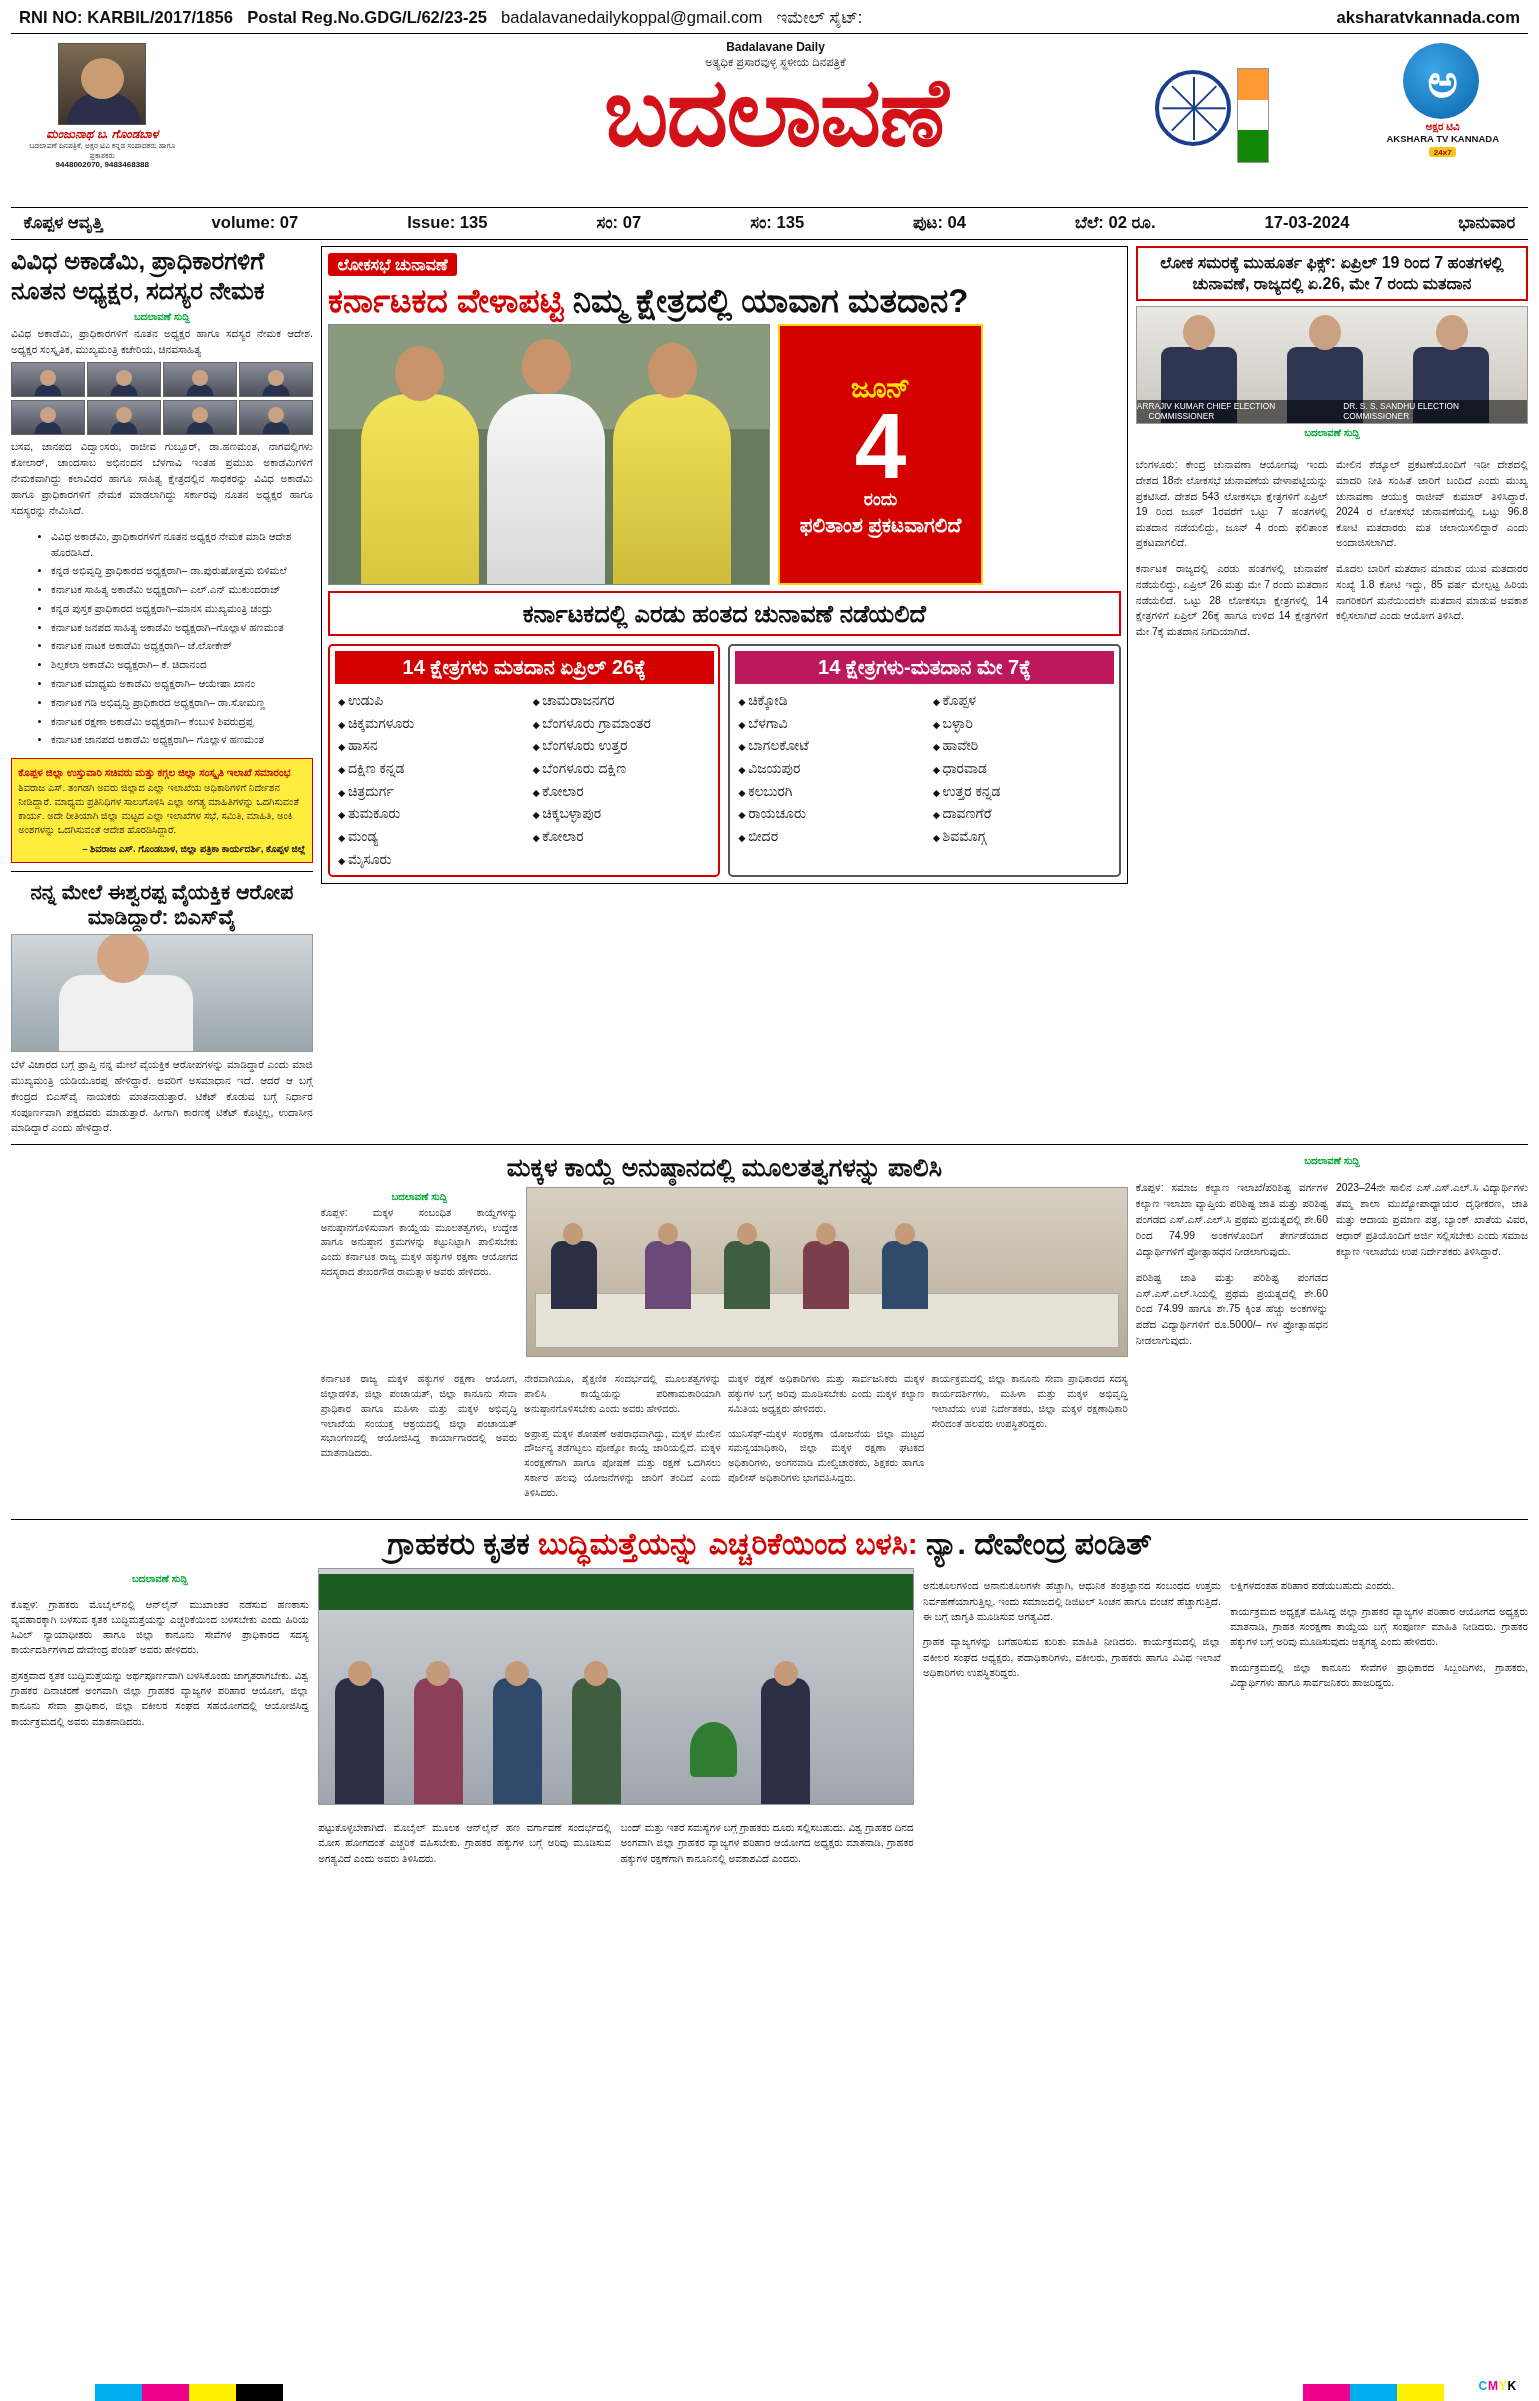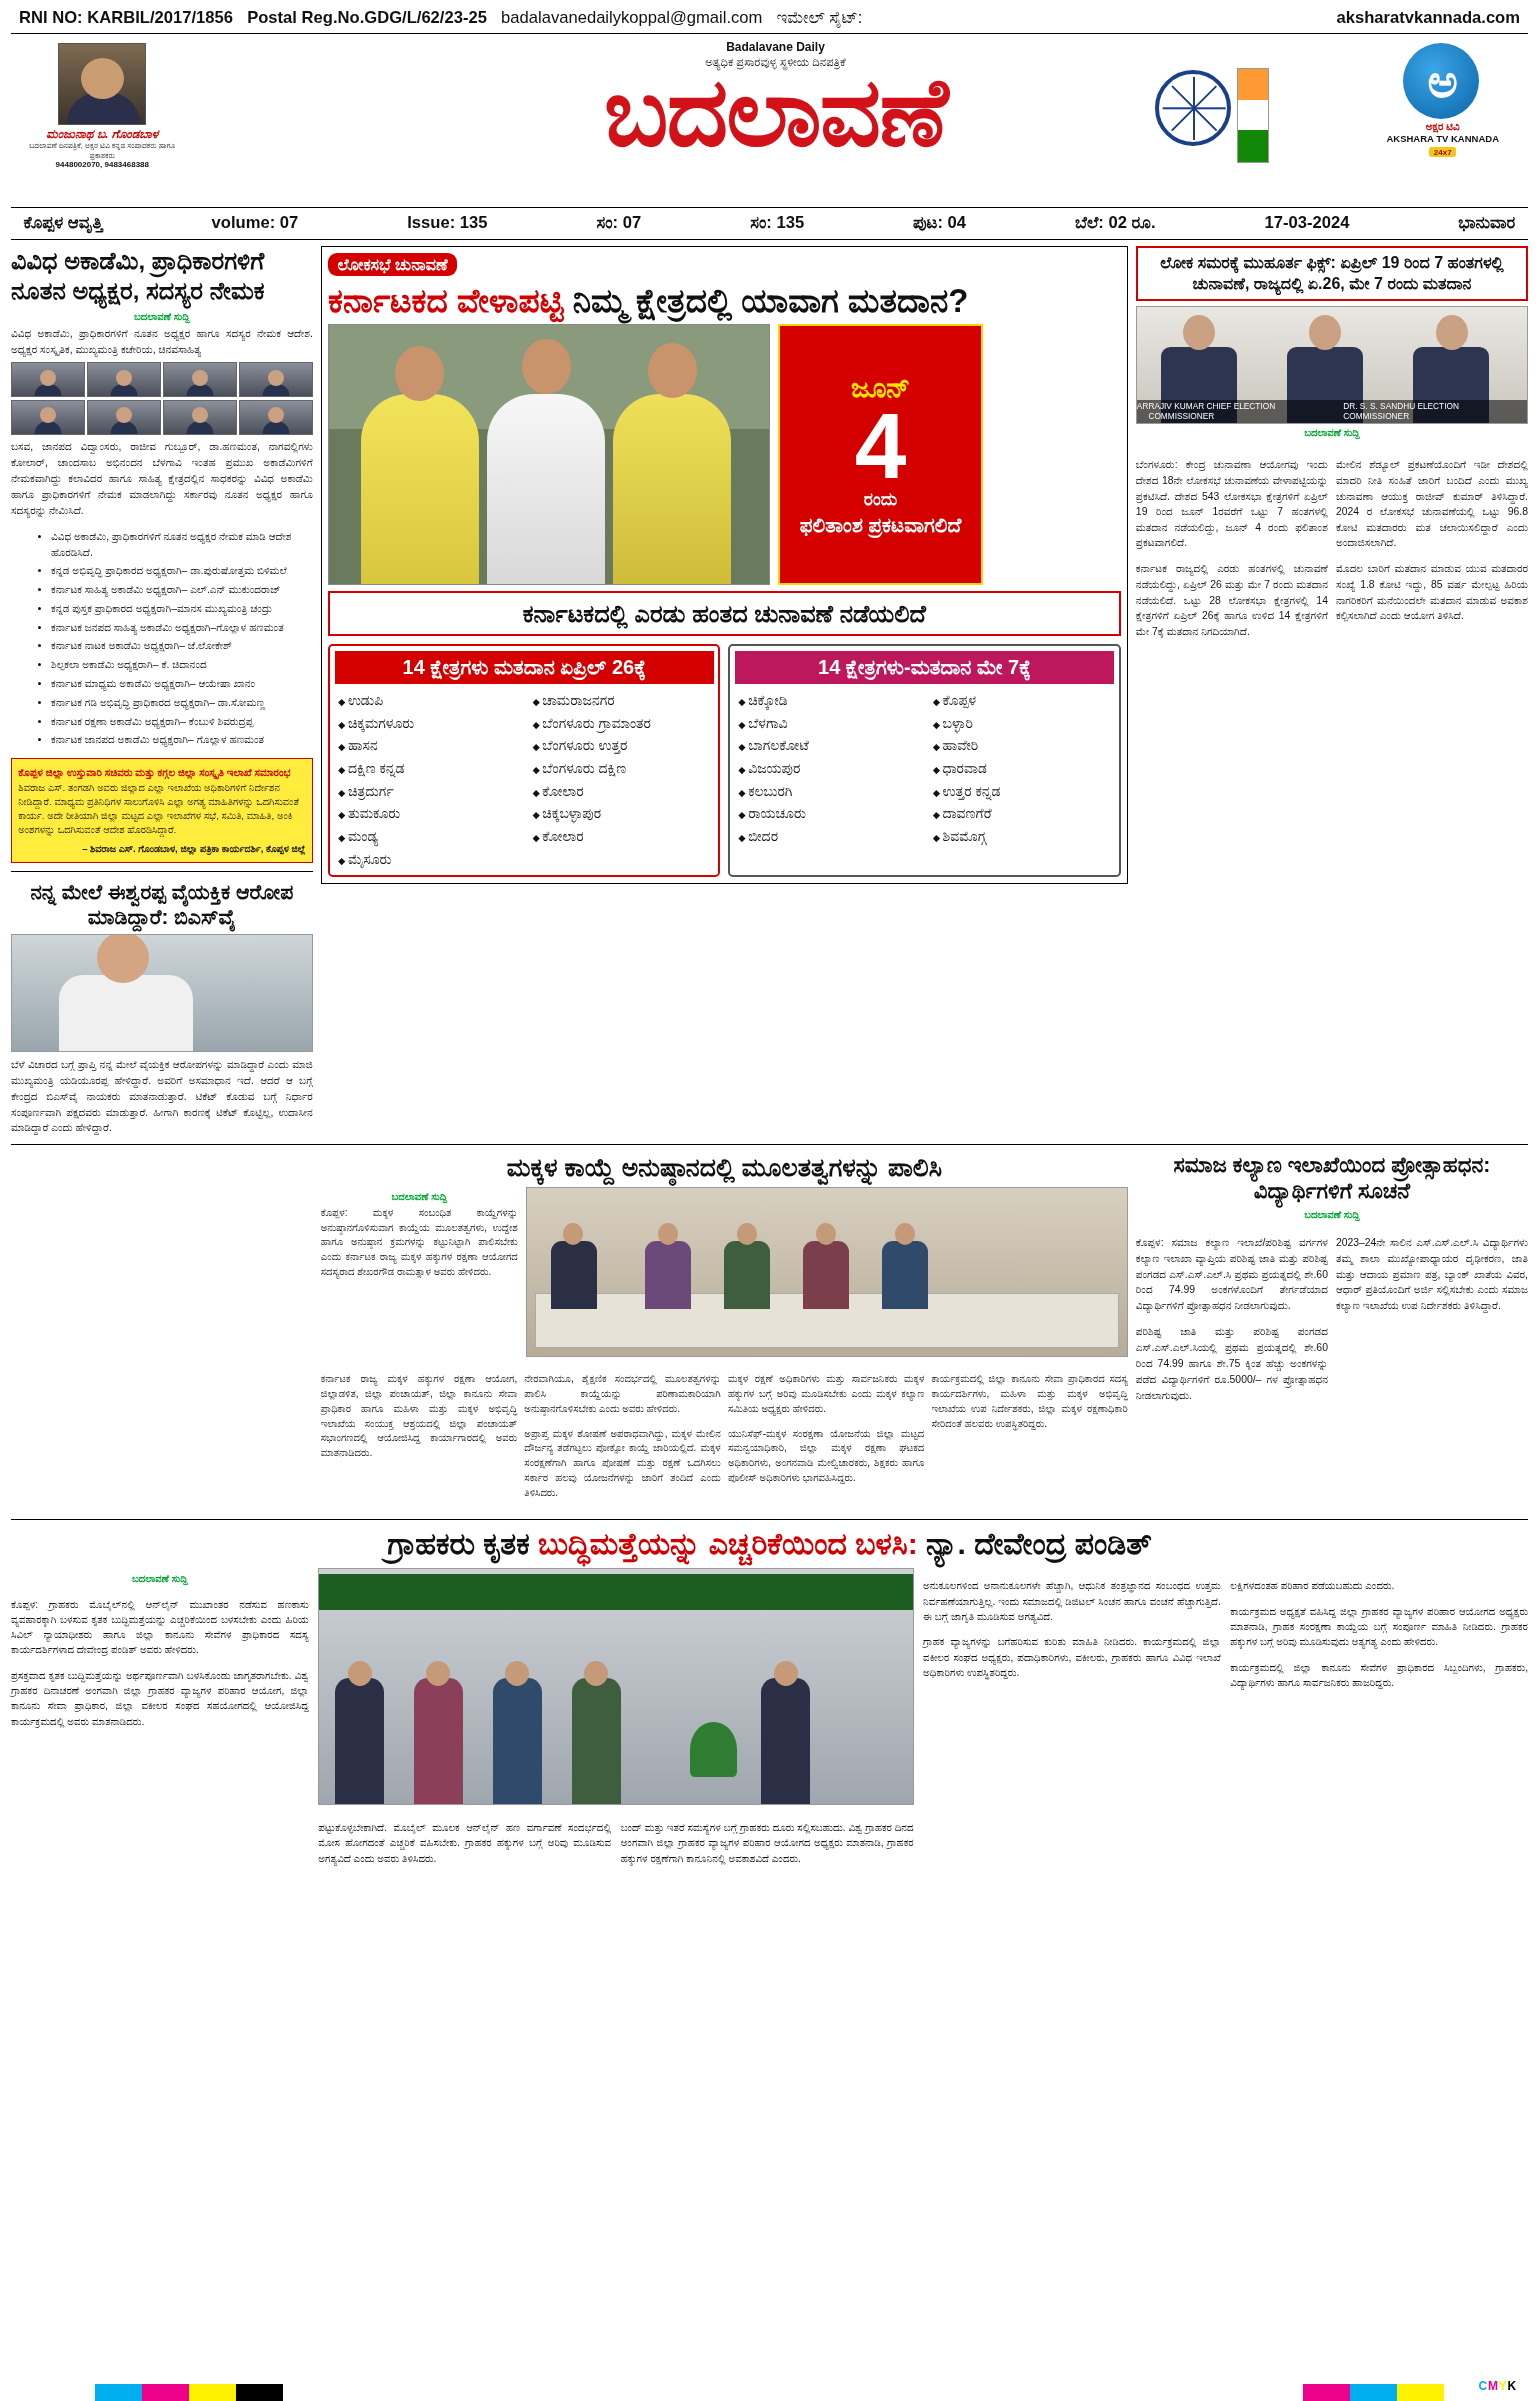--- a/index.html
+++ b/index.html
@@ -120,21 +120,21 @@
     border:1.6px solid #d40000; background:#ffec3d; padding:6.3px; margin-top:8px;
     font-size:9.8px; line-height:1.45; color:#111;
   }
   .notice .nb-head{ color:#c00; font-weight:bold; font-size:10.3px; }
   .notice .sign { text-align:right; font-weight:bold; font-size:9.5px; margin-top:4.7px;}
 
   
   .lead-wrap { border:0.8px solid #000; padding:6.3px; }
   .tag-red {
     display:inline-block; background:#d40000; color:#fff; font-weight:bold;
-    font-size:16px; padding:2.4px 9.5px; border-radius:9px;
+    font-size:16px; padding:2.4px 9.5px; border-radius:3px;
   }
   .lead-head {
     font-size:33px; line-height:1.12; font-weight:bold; margin:6.3px 0 4.7px 0;
   }
   .lead-head .blk { color:#111; }
   .lead-head .red { color:#d40000; }
 
   .lead-row { display:flex; gap:8px; }
   .photo-main {
     width:442px;height:261px; position:relative; overflow:hidden;
@@ -491,21 +491,20 @@
           <p>ಮಕ್ಕಳ ರಕ್ಷಣೆ ಅಧಿಕಾರಿಗಳು ಮತ್ತು ಸಾರ್ವಜನಿಕರು ಮಕ್ಕಳ ಹಕ್ಕುಗಳ ಬಗ್ಗೆ ಅರಿವು ಮೂಡಿಸಬೇಕು ಎಂದು ಮಕ್ಕಳ ಕಲ್ಯಾಣ ಸಮಿತಿಯ ಅಧ್ಯಕ್ಷರು ಹೇಳಿದರು.</p>
           <p>ಯುನಿಸೆಫ್-ಮಕ್ಕಳ ಸಂರಕ್ಷಣಾ ಯೋಜನೆಯ ಜಿಲ್ಲಾ ಮಟ್ಟದ ಸಮನ್ವಯಾಧಿಕಾರಿ, ಜಿಲ್ಲಾ ಮಕ್ಕಳ ರಕ್ಷಣಾ ಘಟಕದ ಅಧಿಕಾರಿಗಳು, ಅಂಗನವಾಡಿ ಮೇಲ್ವಿಚಾರಕರು, ಶಿಕ್ಷಕರು ಹಾಗೂ ಪೊಲೀಸ್ ಅಧಿಕಾರಿಗಳು ಭಾಗವಹಿಸಿದ್ದರು.</p>
         </div>
         <div class="c">
           <p>ಕಾರ್ಯಕ್ರಮದಲ್ಲಿ ಜಿಲ್ಲಾ ಕಾನೂನು ಸೇವಾ ಪ್ರಾಧಿಕಾರದ ಸದಸ್ಯ ಕಾರ್ಯದರ್ಶಿಗಳು, ಮಹಿಳಾ ಮತ್ತು ಮಕ್ಕಳ ಅಭಿವೃದ್ಧಿ ಇಲಾಖೆಯ ಉಪ ನಿರ್ದೇಶಕರು, ಜಿಲ್ಲಾ ಮಕ್ಕಳ ರಕ್ಷಣಾಧಿಕಾರಿ ಸೇರಿದಂತೆ ಹಲವರು ಉಪಸ್ಥಿತರಿದ್ದರು.</p>
         </div>
       </div>
     </div>
 
     <div class="b-right">
-      <div class="b-head-center sm">ಸಮಾಜ ಕಲ್ಯಾಣ ಇಲಾಖೆಯಿಂದ ಪ್ರೋತ್ಸಾಹಧನ: ವಿದ್ಯಾರ್ಥಿಗಳಿಗೆ ಸೂಚನೆ</div>
       <div class="byline">ಬದಲಾವಣೆ ಸುದ್ದಿ</div>
       <div style="display:flex;gap:8px;">
         <div class="body-kan" style="flex:1">
           <p>ಕೊಪ್ಪಳ: ಸಮಾಜ ಕಲ್ಯಾಣ ಇಲಾಖೆ/ಪರಿಶಿಷ್ಟ ವರ್ಗಗಳ ಕಲ್ಯಾಣ ಇಲಾಖಾ ವ್ಯಾಪ್ತಿಯ ಪರಿಶಿಷ್ಟ ಜಾತಿ ಮತ್ತು ಪರಿಶಿಷ್ಟ ಪಂಗಡದ ಎಸ್.ಎಸ್.ಎಲ್.ಸಿ ಪ್ರಥಮ ಪ್ರಯತ್ನದಲ್ಲಿ ಶೇ.60 ರಿಂದ 74.99 ಅಂಕಗಳೊಂದಿಗೆ ತೇರ್ಗಡೆಯಾದ ವಿದ್ಯಾರ್ಥಿಗಳಿಗೆ ಪ್ರೋತ್ಸಾಹಧನ ನೀಡಲಾಗುವುದು.</p>
           <p>ಪರಿಶಿಷ್ಟ ಜಾತಿ ಮತ್ತು ಪರಿಶಿಷ್ಟ ಪಂಗಡದ ಎಸ್.ಎಸ್.ಎಲ್.ಸಿಯಲ್ಲಿ ಪ್ರಥಮ ಪ್ರಯತ್ನದಲ್ಲಿ ಶೇ.60 ರಿಂದ 74.99 ಹಾಗೂ ಶೇ.75 ಕ್ಕಿಂತ ಹೆಚ್ಚು ಅಂಕಗಳನ್ನು ಪಡೆದ ವಿದ್ಯಾರ್ಥಿಗಳಿಗೆ ರೂ.5000/– ಗಳ ಪ್ರೋತ್ಸಾಹಧನ ನೀಡಲಾಗುವುದು.</p>
         </div>
         <div class="body-kan" style="flex:1">
           <p>2023–24ನೇ ಸಾಲಿನ ಎಸ್.ಎಸ್.ಎಲ್.ಸಿ ವಿದ್ಯಾರ್ಥಿಗಳು ತಮ್ಮ ಶಾಲಾ ಮುಖ್ಯೋಪಾಧ್ಯಾಯರ ದೃಢೀಕರಣ, ಜಾತಿ ಮತ್ತು ಆದಾಯ ಪ್ರಮಾಣ ಪತ್ರ, ಬ್ಯಾಂಕ್ ಖಾತೆಯ ವಿವರ, ಆಧಾರ್ ಪ್ರತಿಯೊಂದಿಗೆ ಅರ್ಜಿ ಸಲ್ಲಿಸಬೇಕು ಎಂದು ಸಮಾಜ ಕಲ್ಯಾಣ ಇಲಾಖೆಯ ಉಪ ನಿರ್ದೇಶಕರು ತಿಳಿಸಿದ್ದಾರೆ.</p>
         </div>
       </div>

